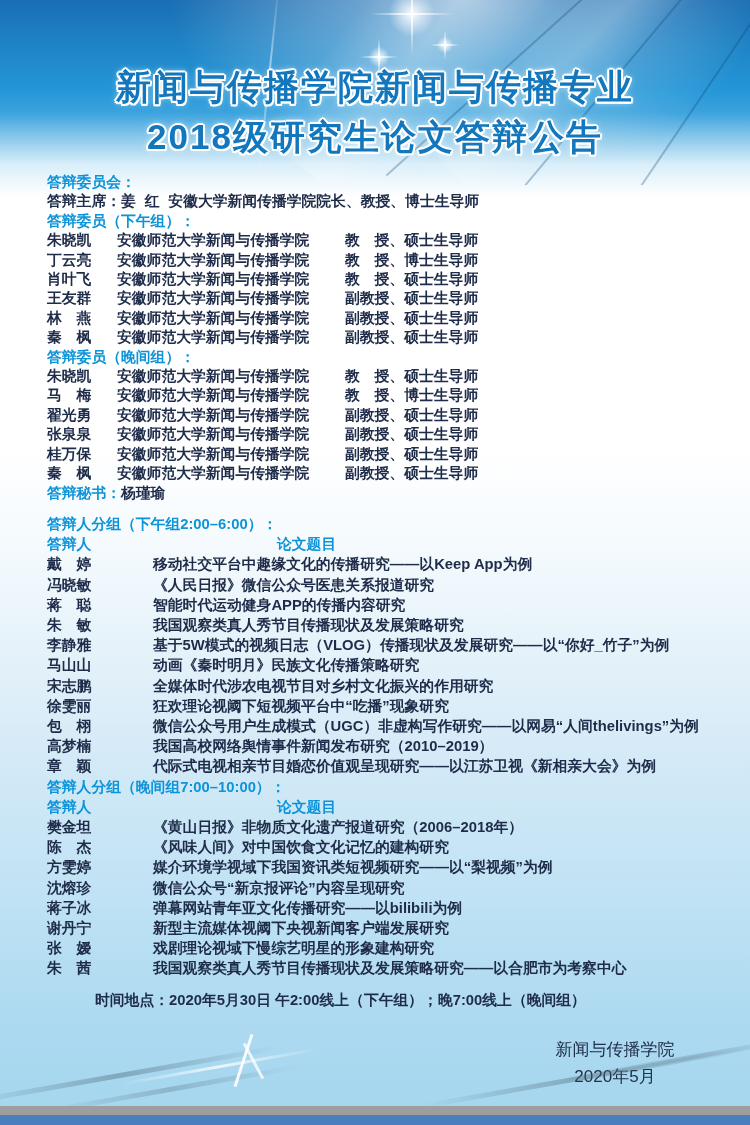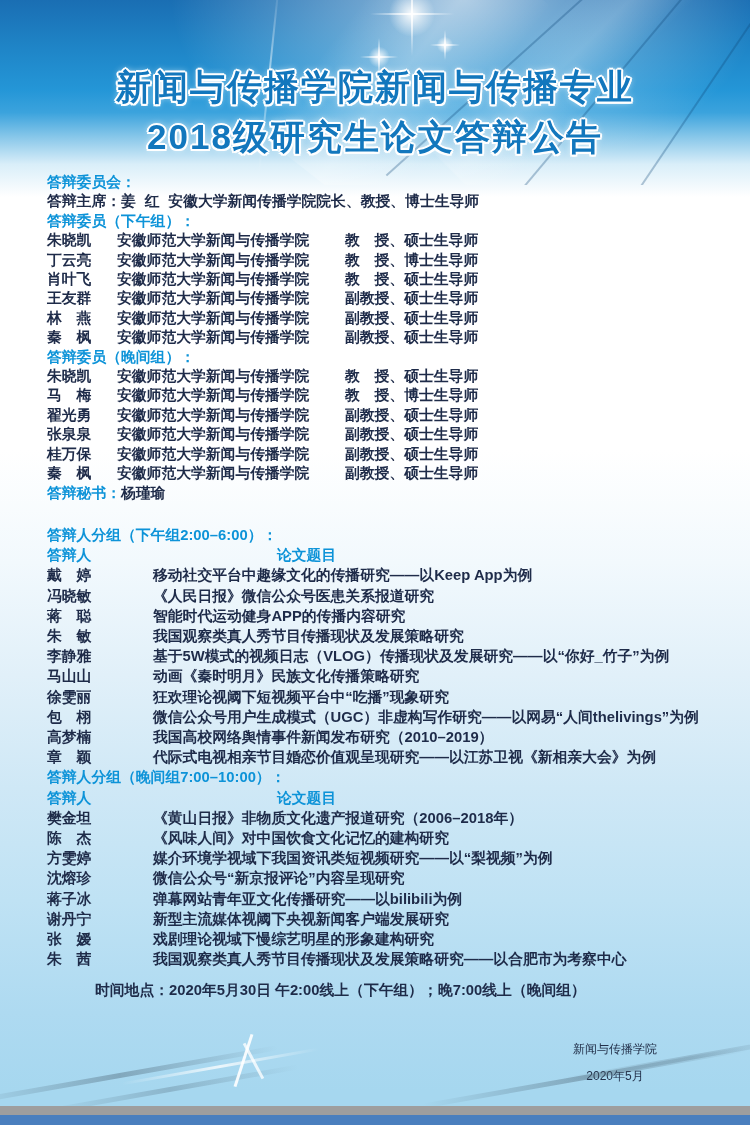--- a/index.html
+++ b/index.html
@@ -61,25 +61,25 @@
   .content{position:absolute;top:174px;left:47px;right:34px;color:#1e2b49;}
   .c-line{display:flex;line-height:19.4px;font-size:14.8px;font-weight:700;font-family:Liberation Mono, monospace;}
   .t-line{display:flex;line-height:20.2px;font-size:14.8px;font-weight:700;}
   .blue{color:#0d93d8;}
   .c-name{flex:0 0 70px;}
   .c-org{flex:0 0 228px;}
   .c-title{flex:1;}
   .t-name{flex:0 0 70px;}
   .t-title{flex:1;margin-left:36px;}
   .t-colname{flex:0 0 230px;font-family:Liberation Serif, serif;}
-  .defense-gap{margin-top:21px;}
+  .defense-gap{margin-top:10px;}
   .schedule{margin-top:11px;margin-left:48px;}
   
   .footer{position:absolute;top:1036px;right:10px;width:250px;text-align:center;
-    font-size:12px;line-height:27px;color:#22304a;font-weight:400;}
+    font-size:17px;line-height:27px;color:#22304a;font-weight:400;}
 </style>
 </head>
 <body>
 
 <div class="page">
 
   <div class="deco-top">
     <div class="beam b1"></div>
     <div class="beam b2"></div>
     <div class="beam b3"></div>
@@ -202,20 +202,24 @@
     </div>
     <div class="t-line">
       <span class="t-name">李静雅</span>
       <span class="t-title">基于5W模式的视频日志（VLOG）传播现状及发展研究——以“你好_竹子”为例</span>
     </div>
     <div class="t-line">
       <span class="t-name">马山山</span>
       <span class="t-title">动画《秦时明月》民族文化传播策略研究</span>
     </div>
     <div class="t-line">
+      <span class="t-name">宋志鹏</span>
+      <span class="t-title">全媒体时代涉农电视节目对乡村文化振兴的作用研究</span>
+    </div>
+    <div class="t-line">
       <span class="t-name">徐雯丽</span>
       <span class="t-title">狂欢理论视阈下短视频平台中“吃播”现象研究</span>
     </div>
     <div class="t-line">
       <span class="t-name">包　栩</span>
       <span class="t-title">微信公众号用户生成模式（UGC）非虚构写作研究——以网易“人间thelivings”为例</span>
     </div>
     <div class="t-line">
       <span class="t-name">高梦楠</span>
       <span class="t-title">我国高校网络舆情事件新闻发布研究（2010–2019）</span>

